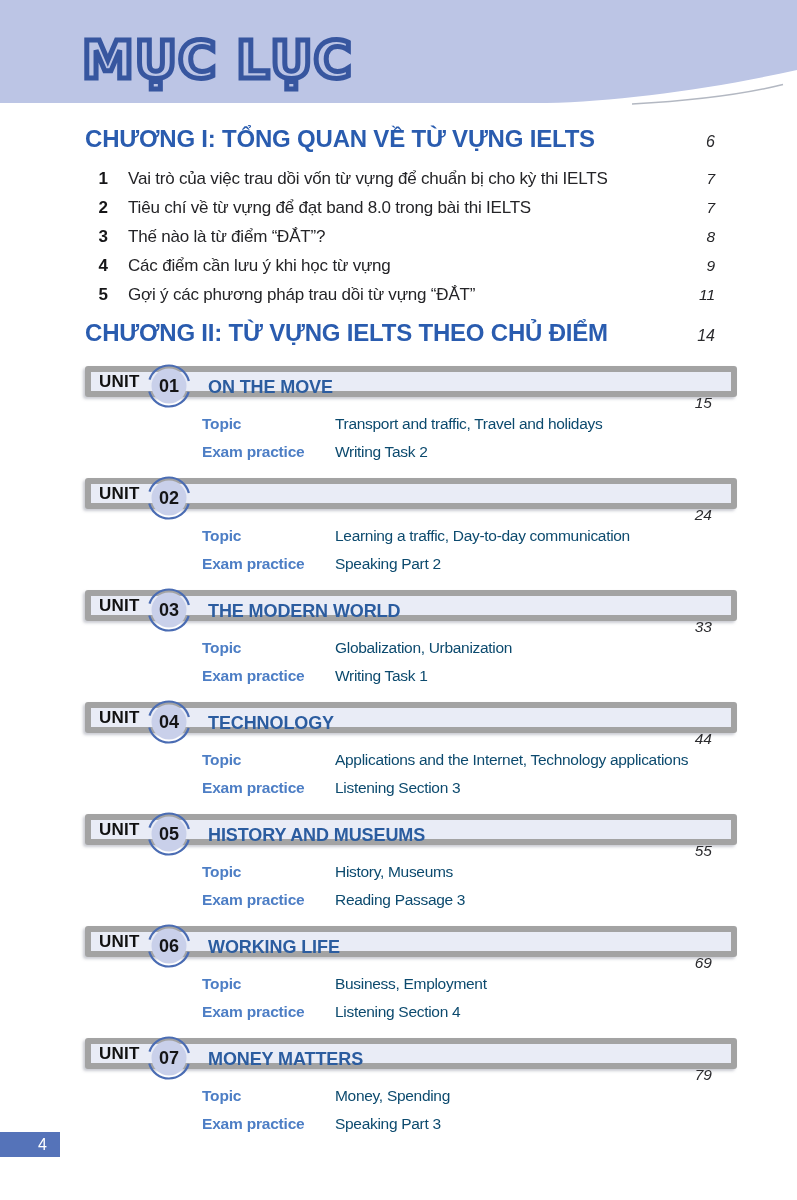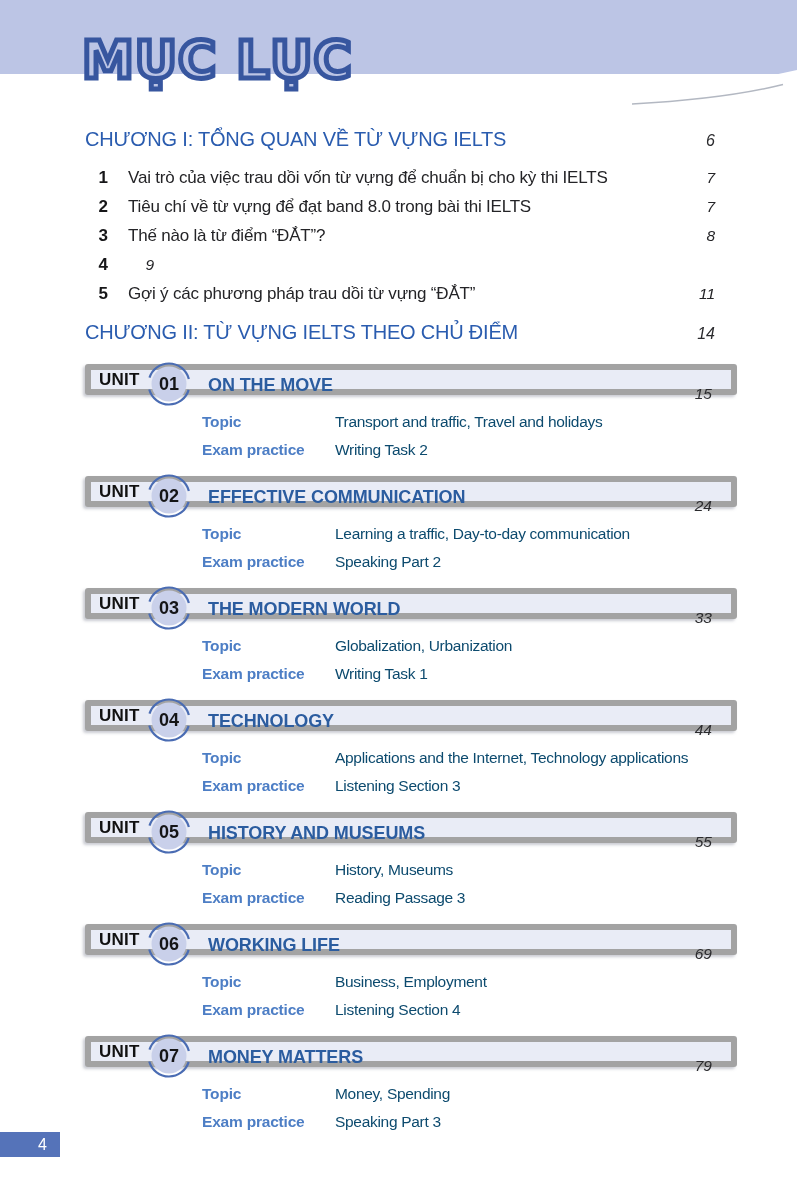--- a/index.html
+++ b/index.html
@@ -5,39 +5,39 @@
   html,body { margin:0; padding:0; }
   body {
     width:797px; height:1200px; position:relative; overflow:hidden;
     background:#ffffff;
     font-family:"Liberation Sans", sans-serif;
     -webkit-font-smoothing:antialiased;
   }
 
   
   .banner {
-    position:absolute; top:0; left:0; width:797px; height:74px;
+    position:absolute; top:0; left:0; width:797px; height:103px;
     background:var(--banner-bg,#bcc5e5);
   }
   .banner-title {
     position:absolute; left:82px; top:30px; margin:0;
     font-family:"DejaVu Sans", sans-serif;
     font-size:52px; font-weight:bold; letter-spacing:1px;
     color:var(--title-blue,#37569f);
     -webkit-text-fill-color:var(--banner-bg,#bcc5e5);
     -webkit-text-stroke:5px var(--title-blue,#37569f);
   }
   .banner-curve { position:absolute; right:0; top:63px; display:block; }
 
   
   .toc { position:absolute; left:85px; top:126px; width:652px; }
 
   .chap-head { display:flex; align-items:baseline; line-height:26px; }
   .chap-title {
-    flex:1; font-size:20px; font-weight:normal;
+    flex:1; font-size:24px; font-weight:bold;
     color:var(--heading-blue,#2a5caf); letter-spacing:-0.2px;
   }
   .chap-page {
     width:46px; text-align:right; padding-right:22px; box-sizing:content-box;
     font-style:italic; font-size:16px; color:#2b2b2e;
   }
 
   .items { margin-top:9px; }
   .item-row { display:flex; line-height:29px; font-size:17px; color:#242427; }
   .item-num { width:23px; text-align:right; font-weight:bold; color:#161618; }
@@ -62,21 +62,21 @@
     position:absolute; left:56px; top:-8px; width:44px; height:44px;
     line-height:44px; text-align:center;
     font-weight:bold; font-size:18px; color:#141416;
   }
   .utitle {
     position:absolute; left:117px; top:0; line-height:30px;
     font-weight:bold; font-size:18px; color:var(--unit-title-blue,#2b5c9f);
     letter-spacing:-0.1px; white-space:nowrap;
   }
   .upage {
-    position:absolute; right:19px; top:9px; line-height:30px;
+    position:absolute; right:19px; top:16px; line-height:30px;
     font-style:italic; font-size:15.5px; color:#2b2b2e;
   }
   .udetails { margin-left:117px; margin-top:13px; }
   .drow { display:flex; line-height:28px; font-size:15.5px; }
   .dlabel { width:133px; color:var(--label-blue,#4d7ec5); font-weight:bold; letter-spacing:-0.2px; }
   .dvalue { flex:1; color:#0c4a6e; letter-spacing:-0.3px; white-space:nowrap; }
 
   
   .folio {
     position:absolute; left:0; top:1132px; width:60px; height:25px;
@@ -114,20 +114,21 @@
     <span class="item-text">Tiêu chí về từ vựng để đạt band 8.0 trong bài thi IELTS</span>
     <span class="item-page">7</span>
   </div>
       <div class="item-row">
     <span class="item-num">3</span>
     <span class="item-text">Thế nào là từ điểm “ĐẮT”?</span>
     <span class="item-page">8</span>
   </div>
       <div class="item-row">
     <span class="item-num">4</span>
+    <span class="item-text">Các điểm cần lưu ý khi học từ vựng</span>
     <span class="item-page">9</span>
   </div>
       <div class="item-row">
     <span class="item-num">5</span>
     <span class="item-text">Gợi ý các phương pháp trau dồi từ vựng “ĐẮT”</span>
     <span class="item-page">11</span>
   </div>
     </div>
 
   <div class="chap-head chap2">
@@ -159,21 +160,20 @@
     </div>
   </section>
       <section class="unit">
     <div class="ubar">
       <span class="ulabel">UNIT</span>
       <svg class="ucircle" width="44" height="44" viewBox="0 0 44 44">
         <circle cx="22" cy="22" r="17.5" fill="#c9d0ea"></circle>
         <circle cx="22" cy="22" r="20.5" fill="none" stroke="#4a6cb3" stroke-width="2.2" stroke-dasharray="52.4 12" stroke-dashoffset="58.4"></circle>
       </svg>
       <span class="unum">02</span>
-      <span class="utitle">EFFECTIVE COMMUNICATION</span>
       <span class="upage">24</span>
     </div>
     <div class="udetails">
       <div class="drow">
         <span class="dlabel">Topic</span>
         <span class="dvalue">Learning a traffic, Day-to-day communication</span>
       </div>
       <div class="drow">
         <span class="dlabel">Exam practice</span>
         <span class="dvalue">Speaking Part 2</span>

